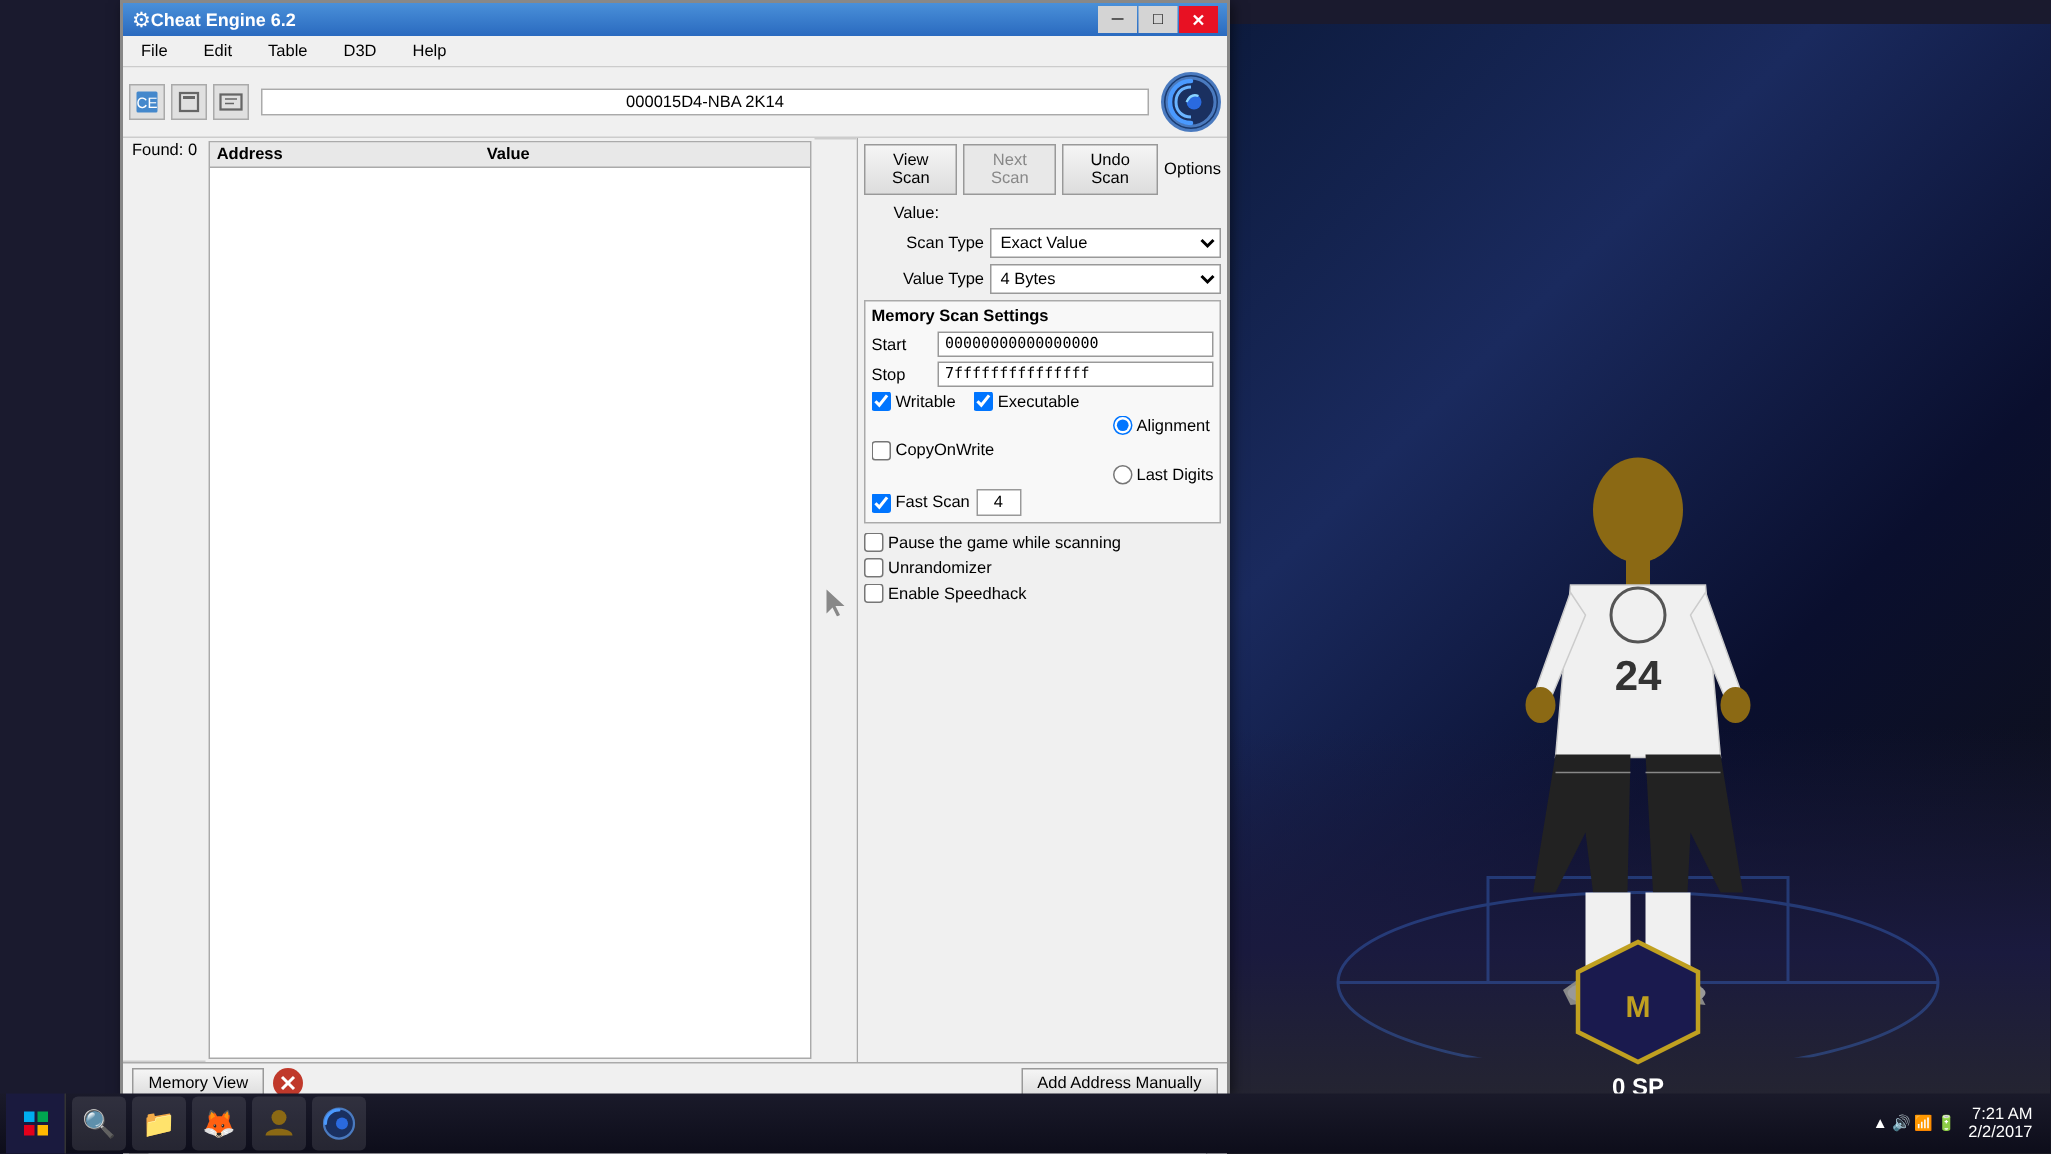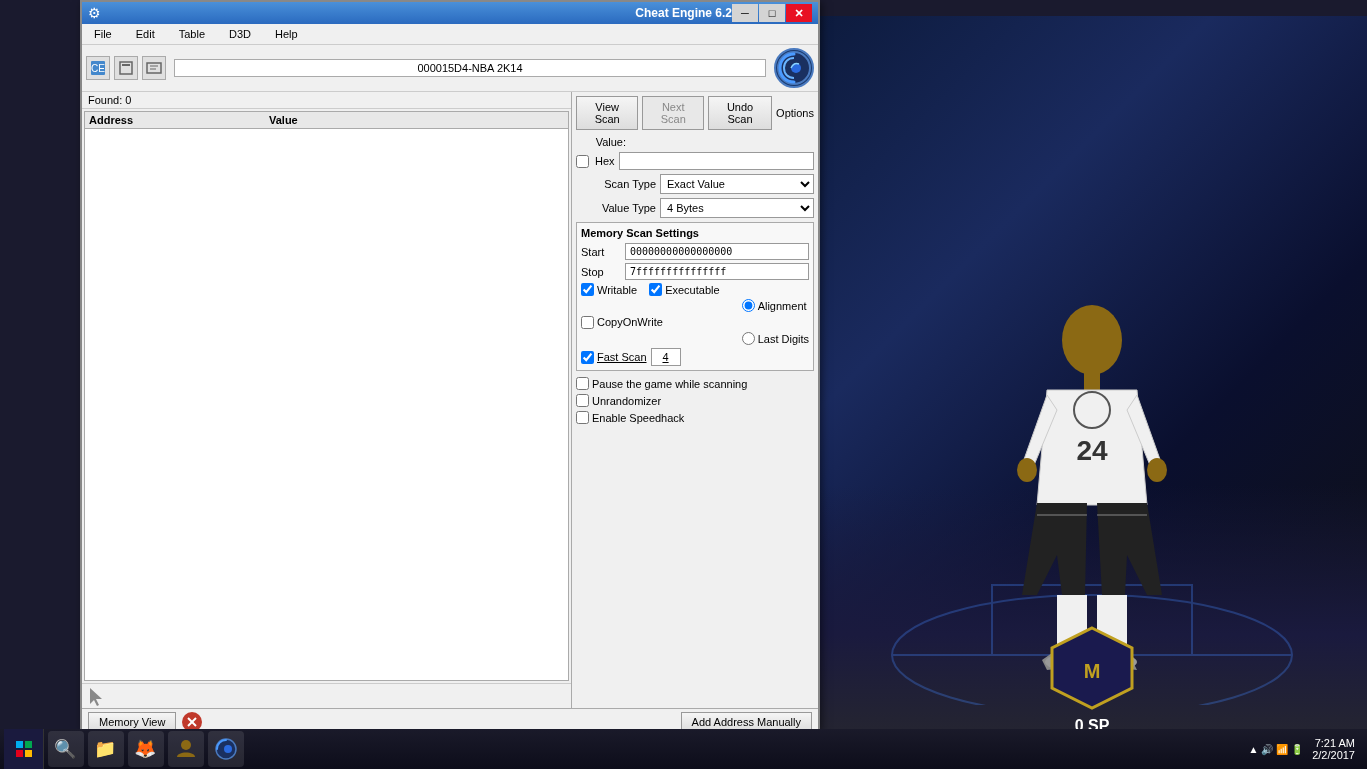--- a/index.html
+++ b/index.html
@@ -33,21 +33,21 @@
     .title-bar {
       display: flex;
       align-items: center;
       justify-content: space-between;
       background: linear-gradient(to bottom, #4a90d9, #2a6abf);
       color: white;
       padding: 3px 6px;
       height: 22px;
     }
     .title-bar-left { display: flex; align-items: center; gap: 4px; }
-    .title-bar-title { font-size: 12px; font-weight: bold; flex: 1; text-align: right; }
+    .title-bar-title { font-size: 12px; font-weight: bold; flex: 1; text-align: left; }
 
     
     .menu-bar {
       display: flex;
       background: #f0f0f0;
       border-bottom: 1px solid #ccc;
       padding: 2px 4px;
       gap: 8px;
     }
     .menu-item {
@@ -86,21 +86,21 @@
     
     .main-content {
       display: flex;
       height: calc(100% - 110px);
     }
 
     
     .left-panel {
       width: 490px;
       display: flex;
-      flex-direction: column;
+      flex-direction: row;
       border-right: 1px solid #aaa;
     }
     .found-label {
       padding: 2px 6px;
       font-size: 11px;
       background: #f0f0f0;
       border-bottom: 1px solid #ccc;
     }
     .results-table {
       flex: 1;
@@ -198,21 +198,20 @@
       align-items: center;
       gap: 12px;
       margin-bottom: 3px;
     }
     .checkbox-item { display: flex; align-items: center; gap: 3px; font-size: 11px; }
     .radio-item { display: flex; align-items: center; gap: 3px; font-size: 11px; }
     .fastscan-row {
       display: flex;
       align-items: center;
       gap: 4px;
-      text-decoration: underline;
     }
     .fastscan-input {
       width: 30px;
       border: 1px solid #999;
       padding: 2px;
       font-size: 11px;
       text-align: center;
     }
     .pause-row {
       margin-top: 4px;
@@ -527,25 +526,20 @@
       <div class="scan-buttons">
         <button class="scan-btn">View Scan</button>
         <button class="scan-btn" disabled="">Next Scan</button>
         <button class="scan-btn">Undo Scan</button>
         <span class="settings-label">Options</span>
       </div>
 
       <div class="value-row">
         <span style="width:50px;text-align:right;font-size:11px;">Value:</span>
       </div>
-      <div class="value-row">
-        <input type="checkbox" class="hex-checkbox" style="">
-        <span>Hex</span>
-        <input type="text" class="value-input" style="">
-      </div>
 
       <div class="field-row">
         <span class="field-label">Scan Type</span>
         <select class="field-select">
           <option>Exact Value</option>
         </select>
       </div>
 
       <div class="field-row">
         <span class="field-label">Value Type</span>

